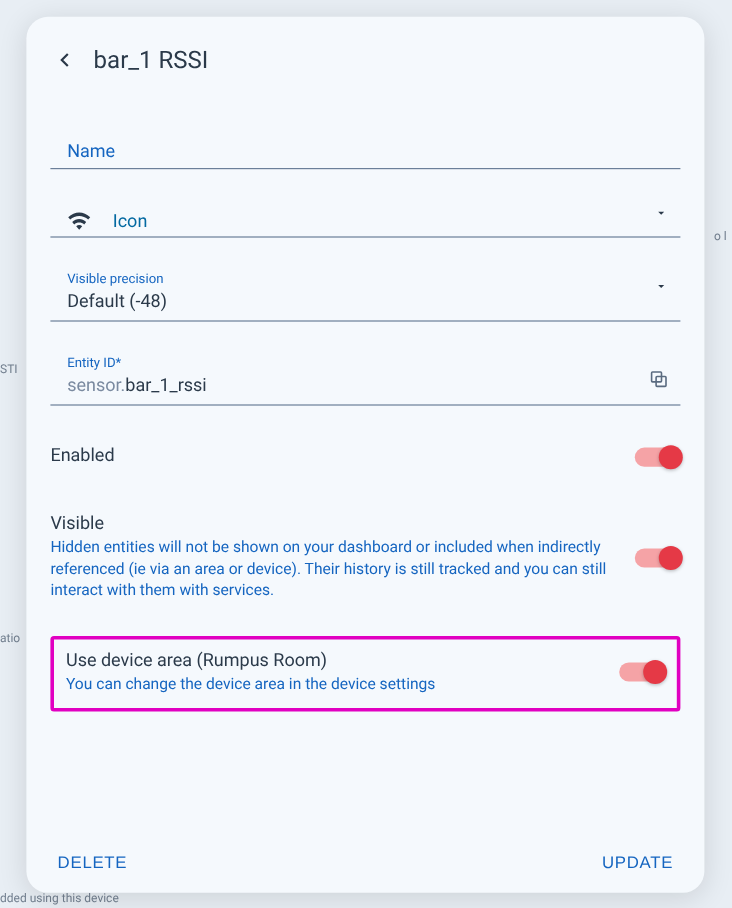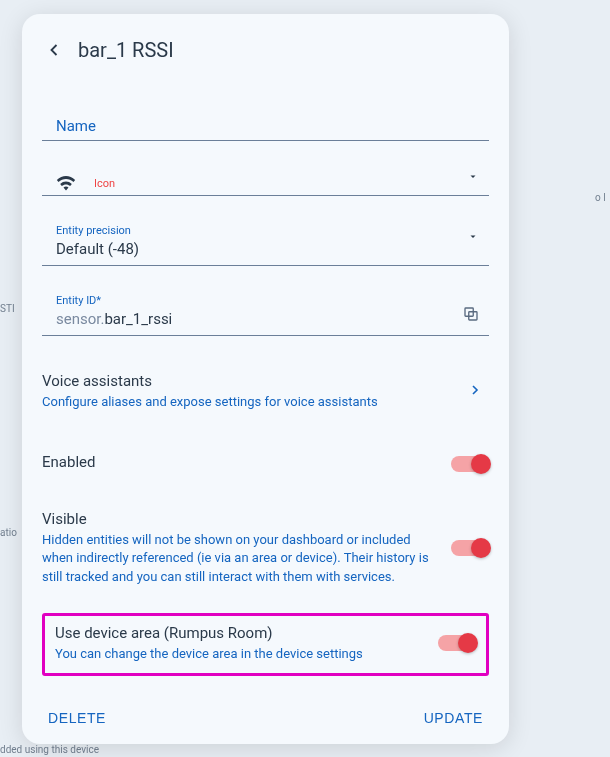--- a/index.html
+++ b/index.html
@@ -8,21 +8,21 @@
     background: #e8eef4;
     width: 610px;
     height: 757px;
     overflow: hidden;
     position: relative;
   }
   .dialog {
     position: absolute;
     left: 22px;
     top: 14px;
-    width: 487px;
+    width: 565px;
     height: 730px;
     background: #f5f9fd;
     border-radius: 18px;
     box-shadow: 0 4px 24px rgba(0,0,0,0.12);
     display: flex;
     flex-direction: column;
   }
   .header {
     display: flex;
     align-items: center;
@@ -74,22 +74,22 @@
     display: flex;
     align-items: center;
     padding: 6px 8px 2px 14px;
   }
   .icon-field .icon-row .wifi-ico {
     color: #2b3a4a;
     margin-right: 18px;
     display:flex; align-items:center;
   }
   .icon-field .icon-row .label {
-    color: #ef4444;
-    font-size: 11px;
+    color: #0369a1;
+    font-size: 15px;
     flex:1;
   }
   .dropdown-caret {
     position: absolute;
     right: 10px;
     top: 50%;
     transform: translateY(-50%);
     color: #2b3a4a;
   }
   .precision-field .dropdown-caret { top: 45%; }
@@ -202,21 +202,21 @@
         <span class="label">Icon</span>
       </div>
       <span class="dropdown-caret">
         <svg width="12" height="12" viewBox="0 0 24 24" fill="currentColor">
             <path d="M7 10l5 5 5-5z"></path>
           </svg>
       </span>
     </div>
 
     <div class="field precision-field">
-      <span class="field-label-small">Entity precision</span>
+      <span class="field-label-small">Visible precision</span>
       <div class="field-value">Default (-48)</div>
       <span class="dropdown-caret">
         <svg width="12" height="12" viewBox="0 0 24 24" fill="currentColor">
             <path d="M7 10l5 5 5-5z"></path>
           </svg>
       </span>
     </div>
 
     <div class="field">
       <div class="entity-row">
@@ -228,31 +228,20 @@
         </div>
         <div class="copy-btn">
           <svg width="18" height="18" viewBox="0 0 24 24" fill="none" stroke="currentColor" stroke-width="1.8">
               <rect x="9" y="9" width="11" height="11" rx="1"></rect>
               <rect x="4" y="4" width="11" height="11" rx="1"></rect>
             </svg>
         </div>
       </div>
     </div>
 
-    <div class="section voice">
-      <div class="section-text">
-        <div class="section-title">Voice assistants</div>
-        <div class="section-desc">Configure aliases and expose settings for voice assistants</div>
-      </div>
-      <span class="chev">
-        <svg width="16" height="16" viewBox="0 0 24 24" fill="none" stroke="currentColor" stroke-width="2.4">
-            <polyline points="9 18 15 12 9 6"></polyline>
-          </svg>
-      </span>
-    </div>
 
     <div class="section" style="margin-top:18px">
       <div class="section-text">
         <div class="section-title">Enabled</div>
       </div>
       <div class="toggle">
         <div class="toggle-track"></div>
         <div class="toggle-thumb"></div>
       </div>
     </div>

